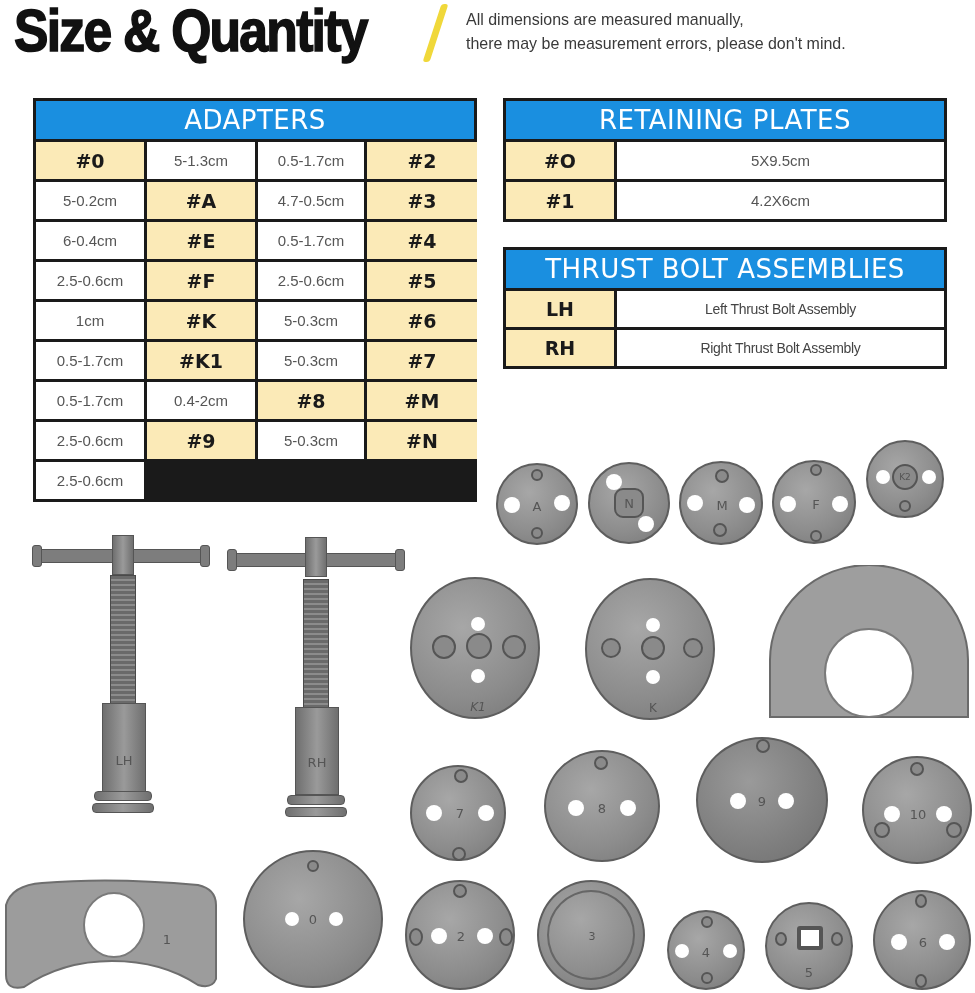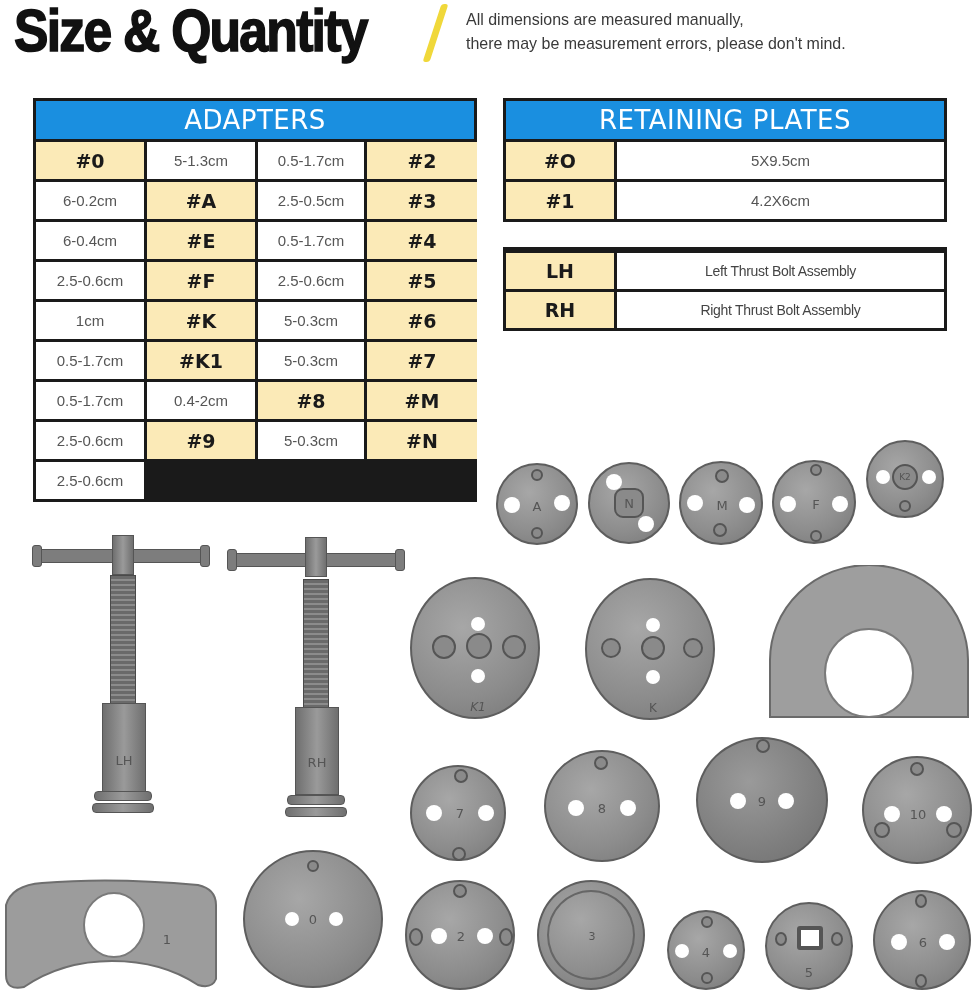--- a/index.html
+++ b/index.html
@@ -90,23 +90,23 @@
 </div>
 
 <div class="tbl" id="adapters">
   <div class="tbl-head">ADAPTERS</div>
   <div class="tbl-grid">
     <div class="cell-key">#0</div>
     <div class="cell-val">5-1.3cm</div>
     <div class="cell-val">0.5-1.7cm</div>
 
     <div class="cell-key">#2</div>
-    <div class="cell-val">6-0.2cm</div>
+    <div class="cell-val">5-0.2cm</div>
     <div class="cell-key">#A</div>
-    <div class="cell-val">2.5-0.5cm</div>
+    <div class="cell-val">4.7-0.5cm</div>
 
     <div class="cell-key">#3</div>
     <div class="cell-val">6-0.4cm</div>
     <div class="cell-key">#E</div>
     <div class="cell-val">0.5-1.7cm</div>
 
     <div class="cell-key">#4</div>
     <div class="cell-val">2.5-0.6cm</div>
     <div class="cell-key">#F</div>
     <div class="cell-val">2.5-0.6cm</div>
@@ -140,20 +140,21 @@
   <div class="tbl-head">RETAINING PLATES</div>
   <div class="tbl-grid">
     <div class="cell-key">#O</div>
     <div class="cell-val">5X9.5cm</div>
     <div class="cell-key">#1</div>
     <div class="cell-val">4.2X6cm</div>
   </div>
 </div>
 
 <div class="tbl" id="thrust">
+  <div class="tbl-head">THRUST BOLT ASSEMBLIES</div>
   <div class="tbl-grid">
     <div class="cell-key">LH</div>
     <div class="cell-val cell-desc">Left Thrust Bolt Assembly</div>
     <div class="cell-key">RH</div>
     <div class="cell-val cell-desc">Right Thrust Bolt Assembly</div>
   </div>
 </div>
 
 <div>
 

